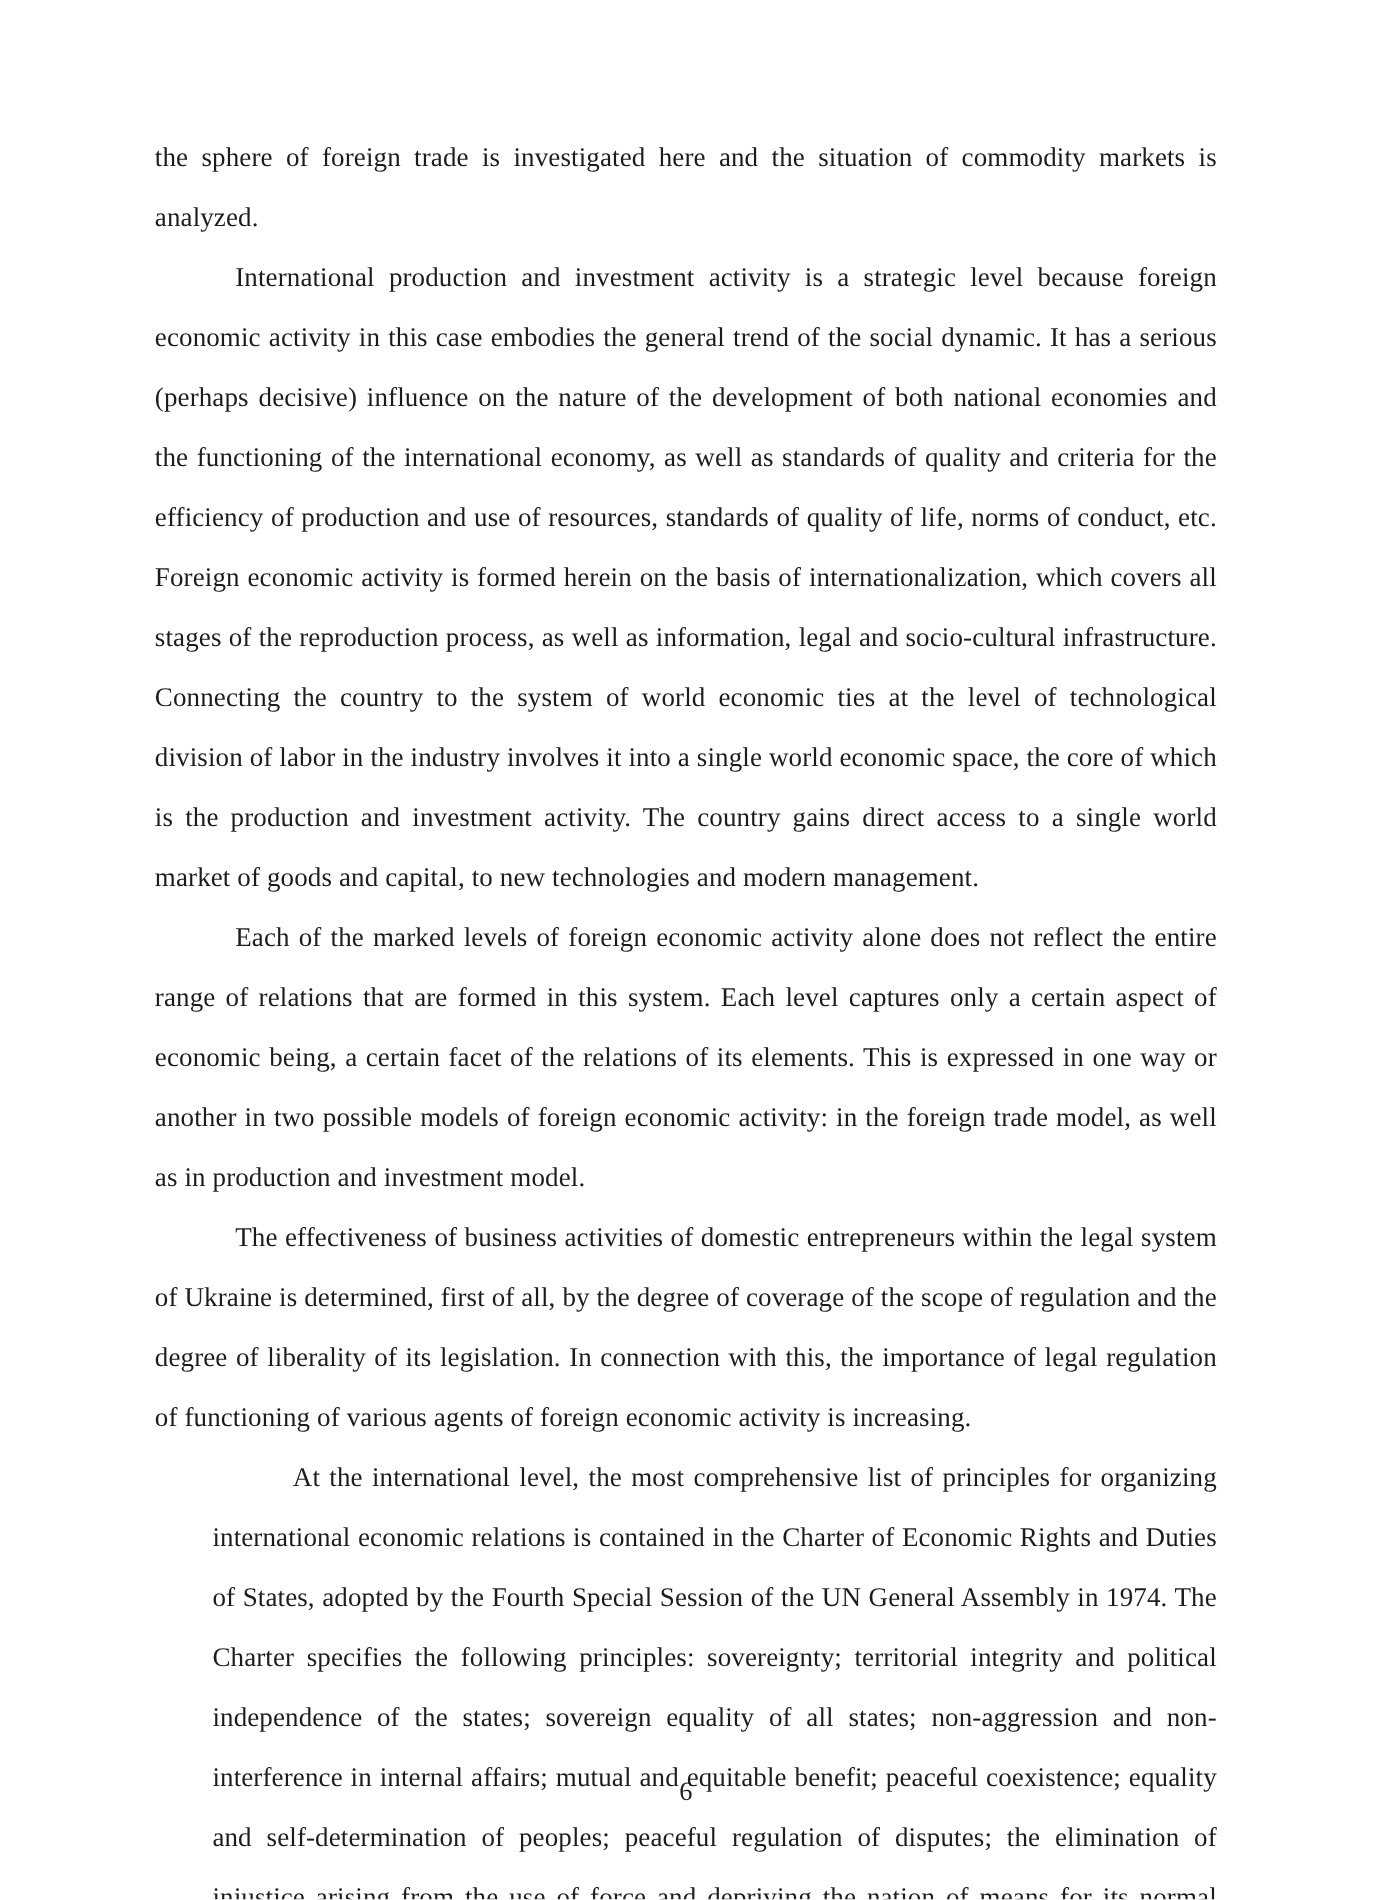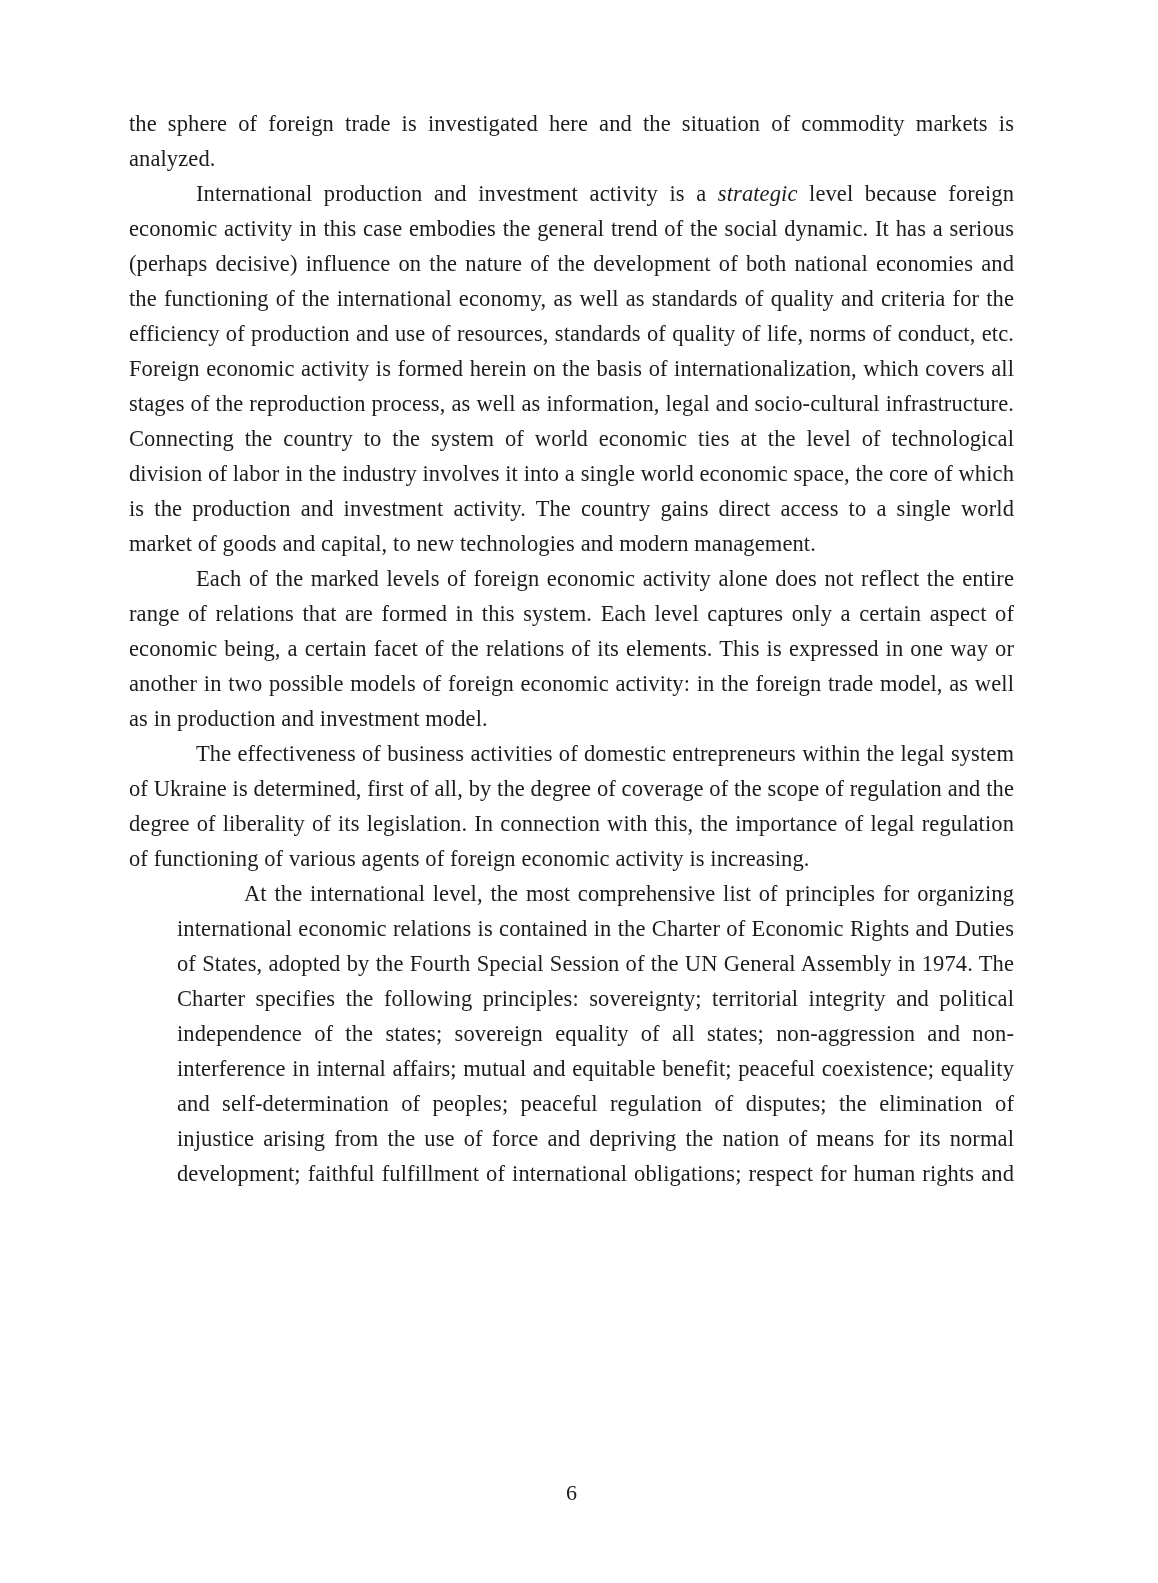--- a/index.html
+++ b/index.html
@@ -19,33 +19,32 @@
   .text-block {
     position: absolute;
     left: 129px;
     top: 106px;
     width: 885px;
   }
   .para {
     margin: 0;
     padding: 0;
     font-size: 22.5px;
-    line-height: 35px;
+    line-height: 50px;
     text-align: justify;
     letter-spacing: 0.1px;
   }
   .para.indent {
     text-indent: 67px;
   }
   .para.justify-last {
     text-align-last: justify;
     margin-left: 48px;
   }
   .italic {
-    font-style: italic;
     margin-top: 36px;
   }
   .page-number {
     position: absolute;
     left: 129px;
     top: 1478px;
     width: 885px;
     text-align: center;
     font-size: 22px;
     line-height: 30px;

